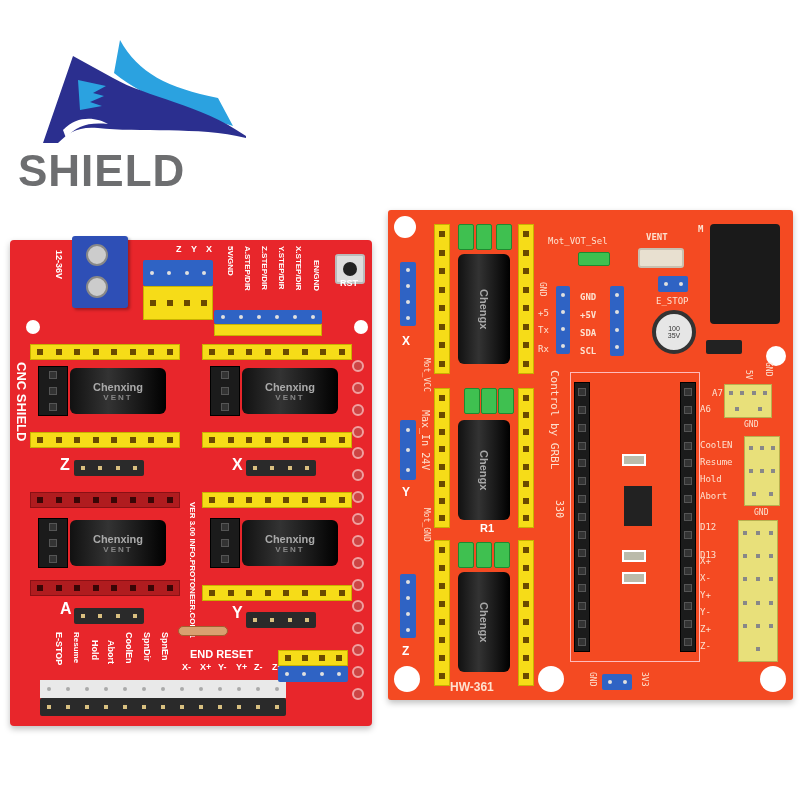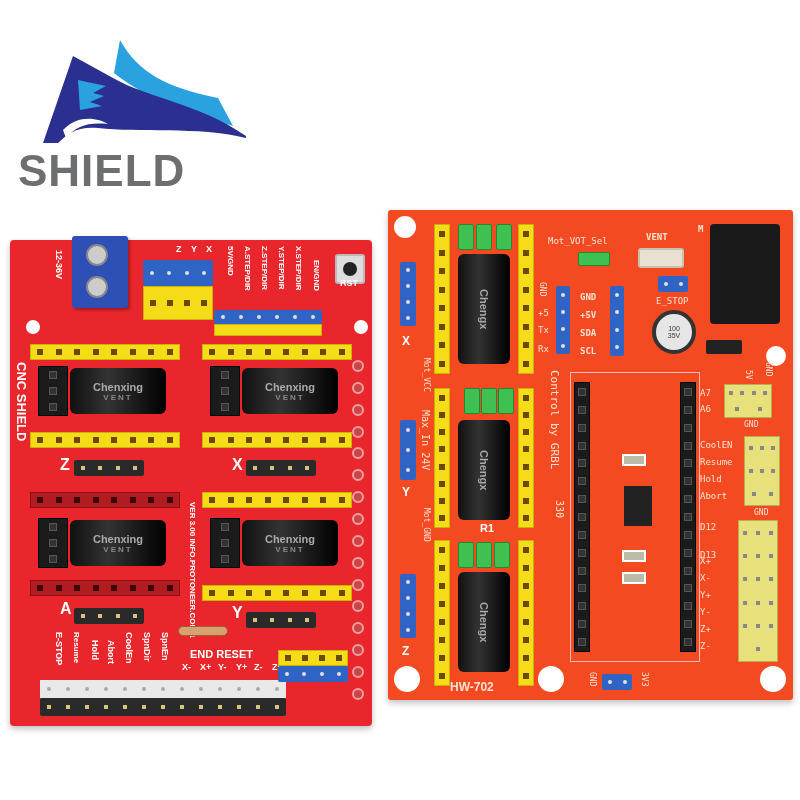--- a/index.html
+++ b/index.html
@@ -428,21 +428,21 @@
       <i></i>
       <i></i>
       <i></i>
     </div>
   <div class="abs jump" style="left:70px;top:332px;width:16px;height:26px"></div>
   <div class="abs jump" style="left:88px;top:332px;width:16px;height:26px"></div>
   <div class="abs jump" style="left:106px;top:332px;width:16px;height:26px"></div>
   <div class="abs capv" style="left:70px;top:362px;width:52px;height:100px">
       <span>Chengx</span>
     </div>
-  <div class="abs lbl" style="left:62px;top:470px;font-size:12px;color:#fde2d0">HW-702</div>
+  <div class="abs lbl" style="left:62px;top:470px;font-size:12px;color:#fde2d0">HW-361</div>
 
   <div class="abs lblo" style="left:160px;top:26px">Mot_VOT_Sel</div>
   <div class="abs jump" style="left:190px;top:42px;width:32px;height:14px"></div>
   <div class="abs lblo" style="left:258px;top:22px;font-weight:bold">VENT</div>
   <div class="abs" style="left:250px;top:38px;width:46px;height:20px;background:#e8e0d0;border:2px solid #c8c0b0;border-radius:3px"></div>
   <div class="abs hdr-b" style="left:270px;top:66px;width:30px;height:16px">
       <i></i>
       <i></i>
     </div>
   <div class="abs lblo" style="left:268px;top:86px">E_STOP</div>
@@ -512,21 +512,21 @@
     </div>
   <div class="abs lblov" style="left:160px;top:160px;font-size:11px">Control by GRBL</div>
   <div class="abs lblov" style="left:166px;top:290px">330</div>
   <div class="abs" style="left:236px;top:276px;width:28px;height:40px;background:#222"></div>
   <div class="abs" style="left:234px;top:244px;width:24px;height:12px;background:#bba;border:2px solid #fff"></div>
   <div class="abs" style="left:234px;top:340px;width:24px;height:12px;background:#bba;border:2px solid #fff"></div>
   <div class="abs" style="left:234px;top:362px;width:24px;height:12px;background:#bba;border:2px solid #fff"></div>
 
   <div class="abs lblov" style="left:356px;top:160px;font-size:8px">5V</div>
   <div class="abs lblov" style="left:376px;top:152px;font-size:8px">GND</div>
-  <div class="abs lblo" style="left:312px;top:178px">A7</div>
+  <div class="abs lblo" style="left:324px;top:178px">A7</div>
   <div class="abs lblo" style="left:312px;top:194px">A6</div>
   <div class="abs hdr-ly" style="left:336px;top:174px;width:48px;height:34px">
       <i></i>
       <i></i>
       <i></i>
       <i></i>
       <i></i>
       <i></i>
     </div>
   <div class="abs lblo" style="left:356px;top:210px;font-size:8px">GND</div>

